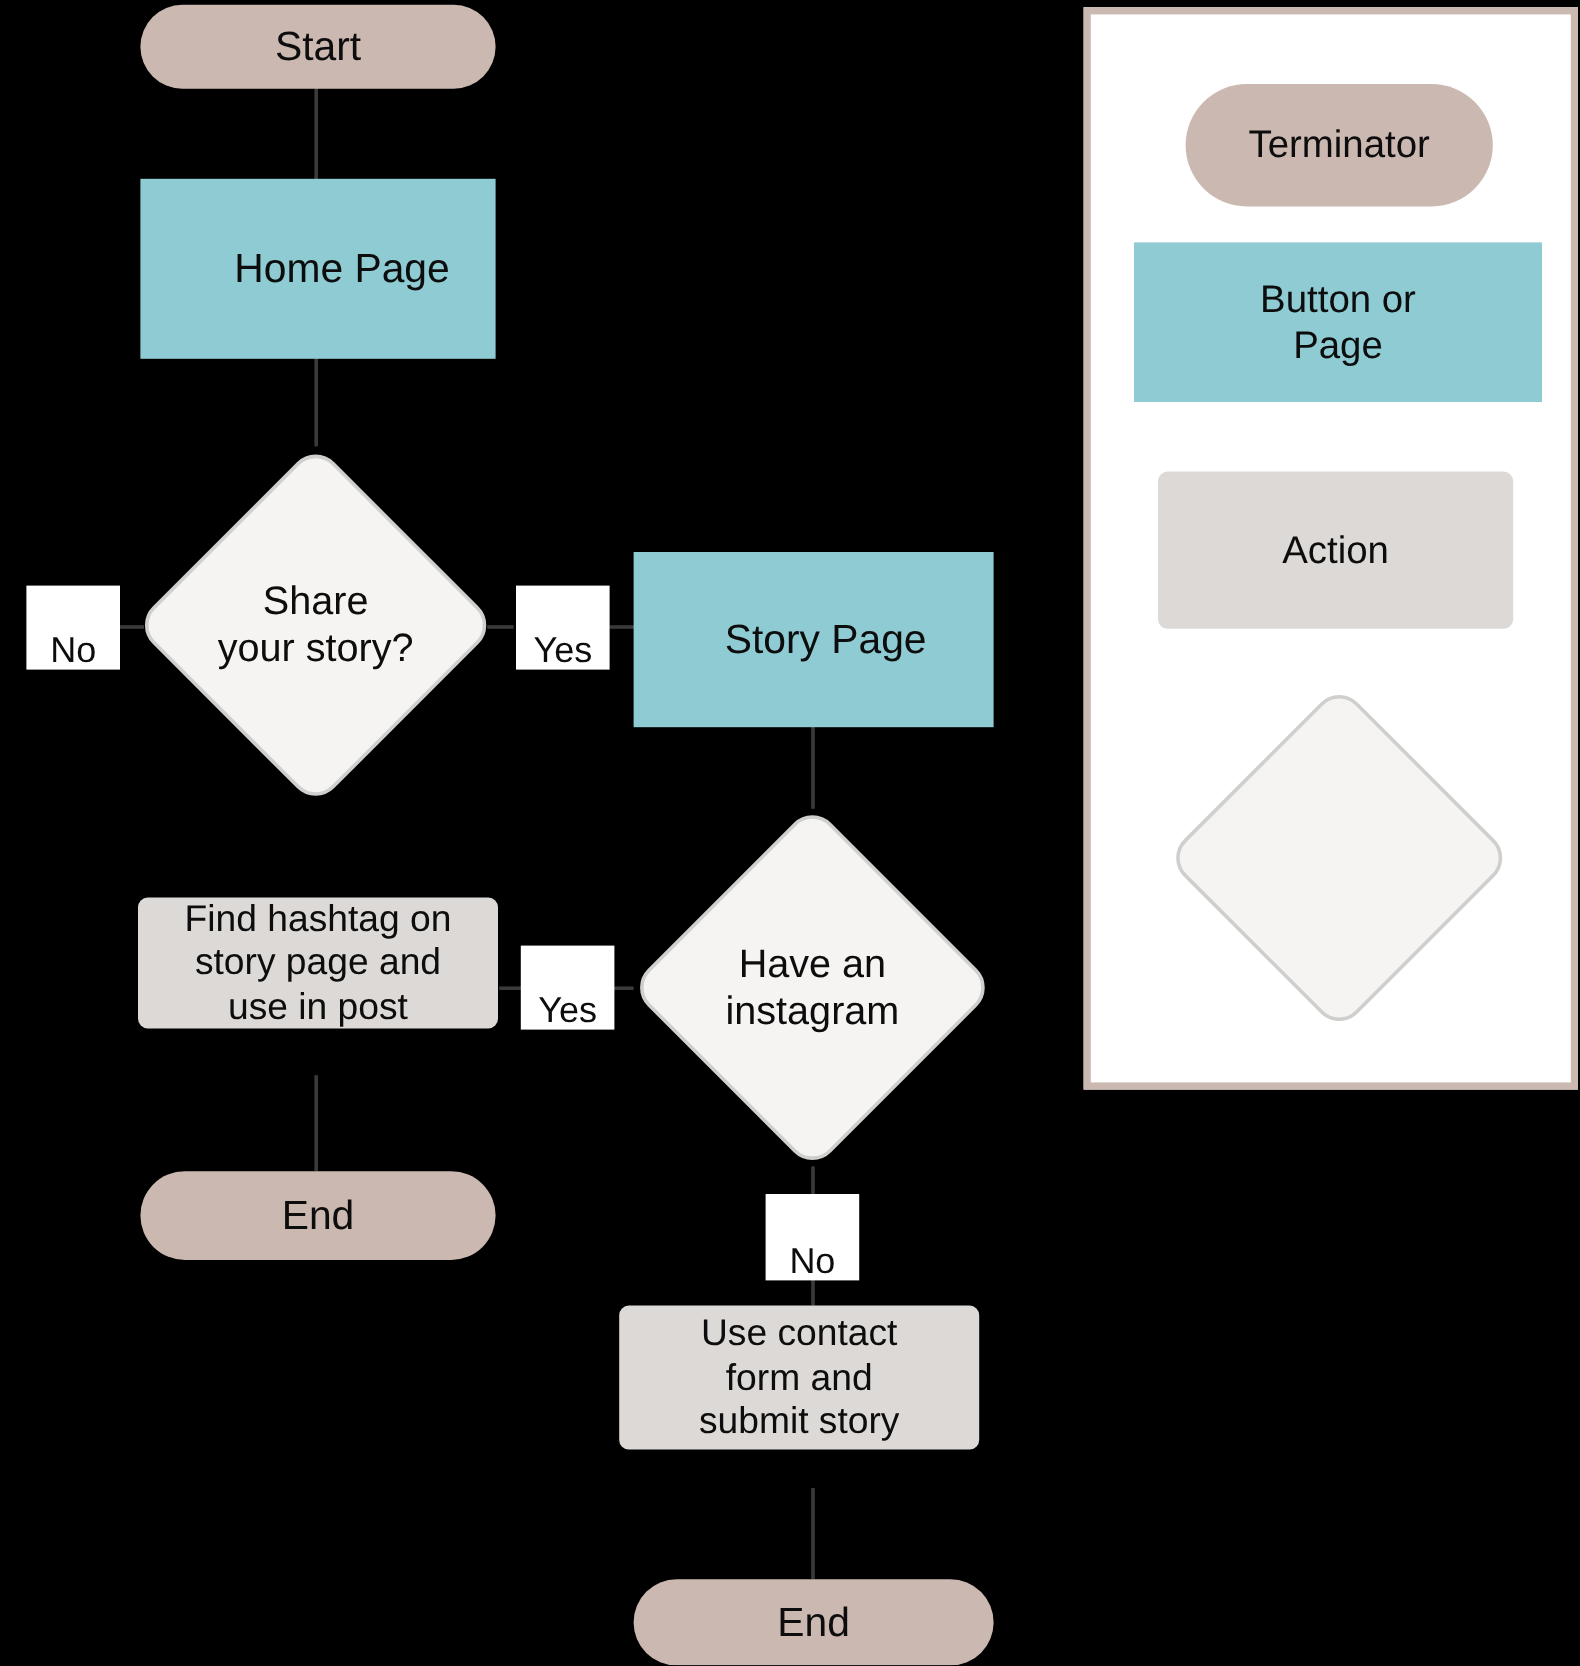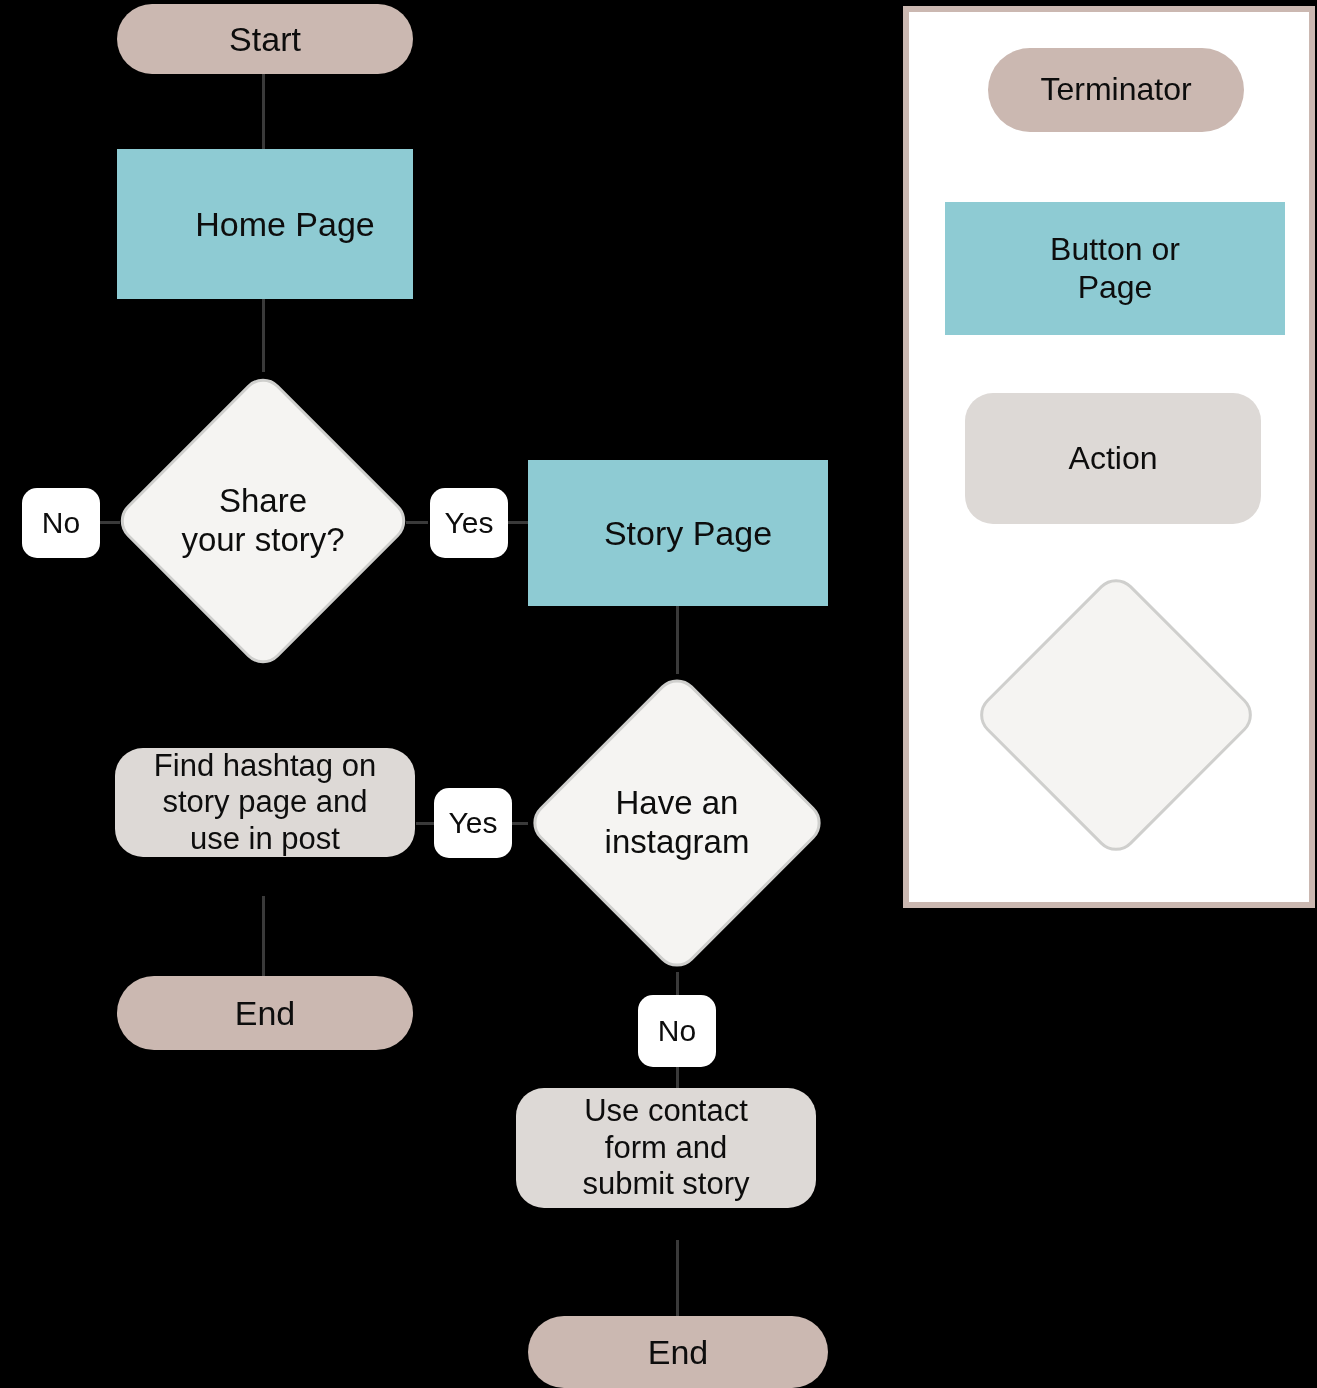--- a/index.html
+++ b/index.html
@@ -32,21 +32,21 @@
     border-radius: 999px;
     background: #cbb8b1;
   }
 
   .page-box {
     background: #8ecbd3;
   }
 
   .action-box {
     background: #ddd9d6;
-    border-radius: 28px;
+    border-radius: 8px;
   }
 
   
   .decision {
     background: transparent;
   }
   .decision .dia-shape {
     position: absolute;
     left: 50%;
     top: 50%;
@@ -62,24 +62,23 @@
     width: 100%;
     text-align: center;
   }
 
   .edge-label {
     position: absolute;
     box-sizing: border-box;
     background: #ffffff;
     color: #0d0d0d;
     display: flex;
-    align-items: center;
+    align-items: flex-end;
     justify-content: center;
     line-height: 1;
-    border-radius: 15px;
   }
 
   
   .connector {
     position: absolute;
     background: #3a3a3a;
   }
   .connector.v { width: 3px; }
   .connector.h { height: 3px; }
 
@@ -172,21 +171,21 @@
       <div>submit story</div>
     </div>
   </div>
 
   <div class="node terminator" style="left:528px; top:1316px; width:300px; height:72px; font-size:34px;">
     <span>End</span>
   </div>
 
   <div id="legend-panel" style="left:903px; top:6px; width:412px; height:902px;">
 
-    <div class="node terminator" style="left:79px; top:36px; width:256px; height:84px; font-size:32px;">
+    <div class="node terminator" style="left:79px; top:58px; width:256px; height:102px; font-size:32px;">
       <span>Terminator</span>
     </div>
 
     <div class="node page-box" style="left:36px; top:190px; width:340px; height:133px; font-size:32px;">
       <div>
         <div>Button or</div>
         <div>Page</div>
       </div>
     </div>
 

